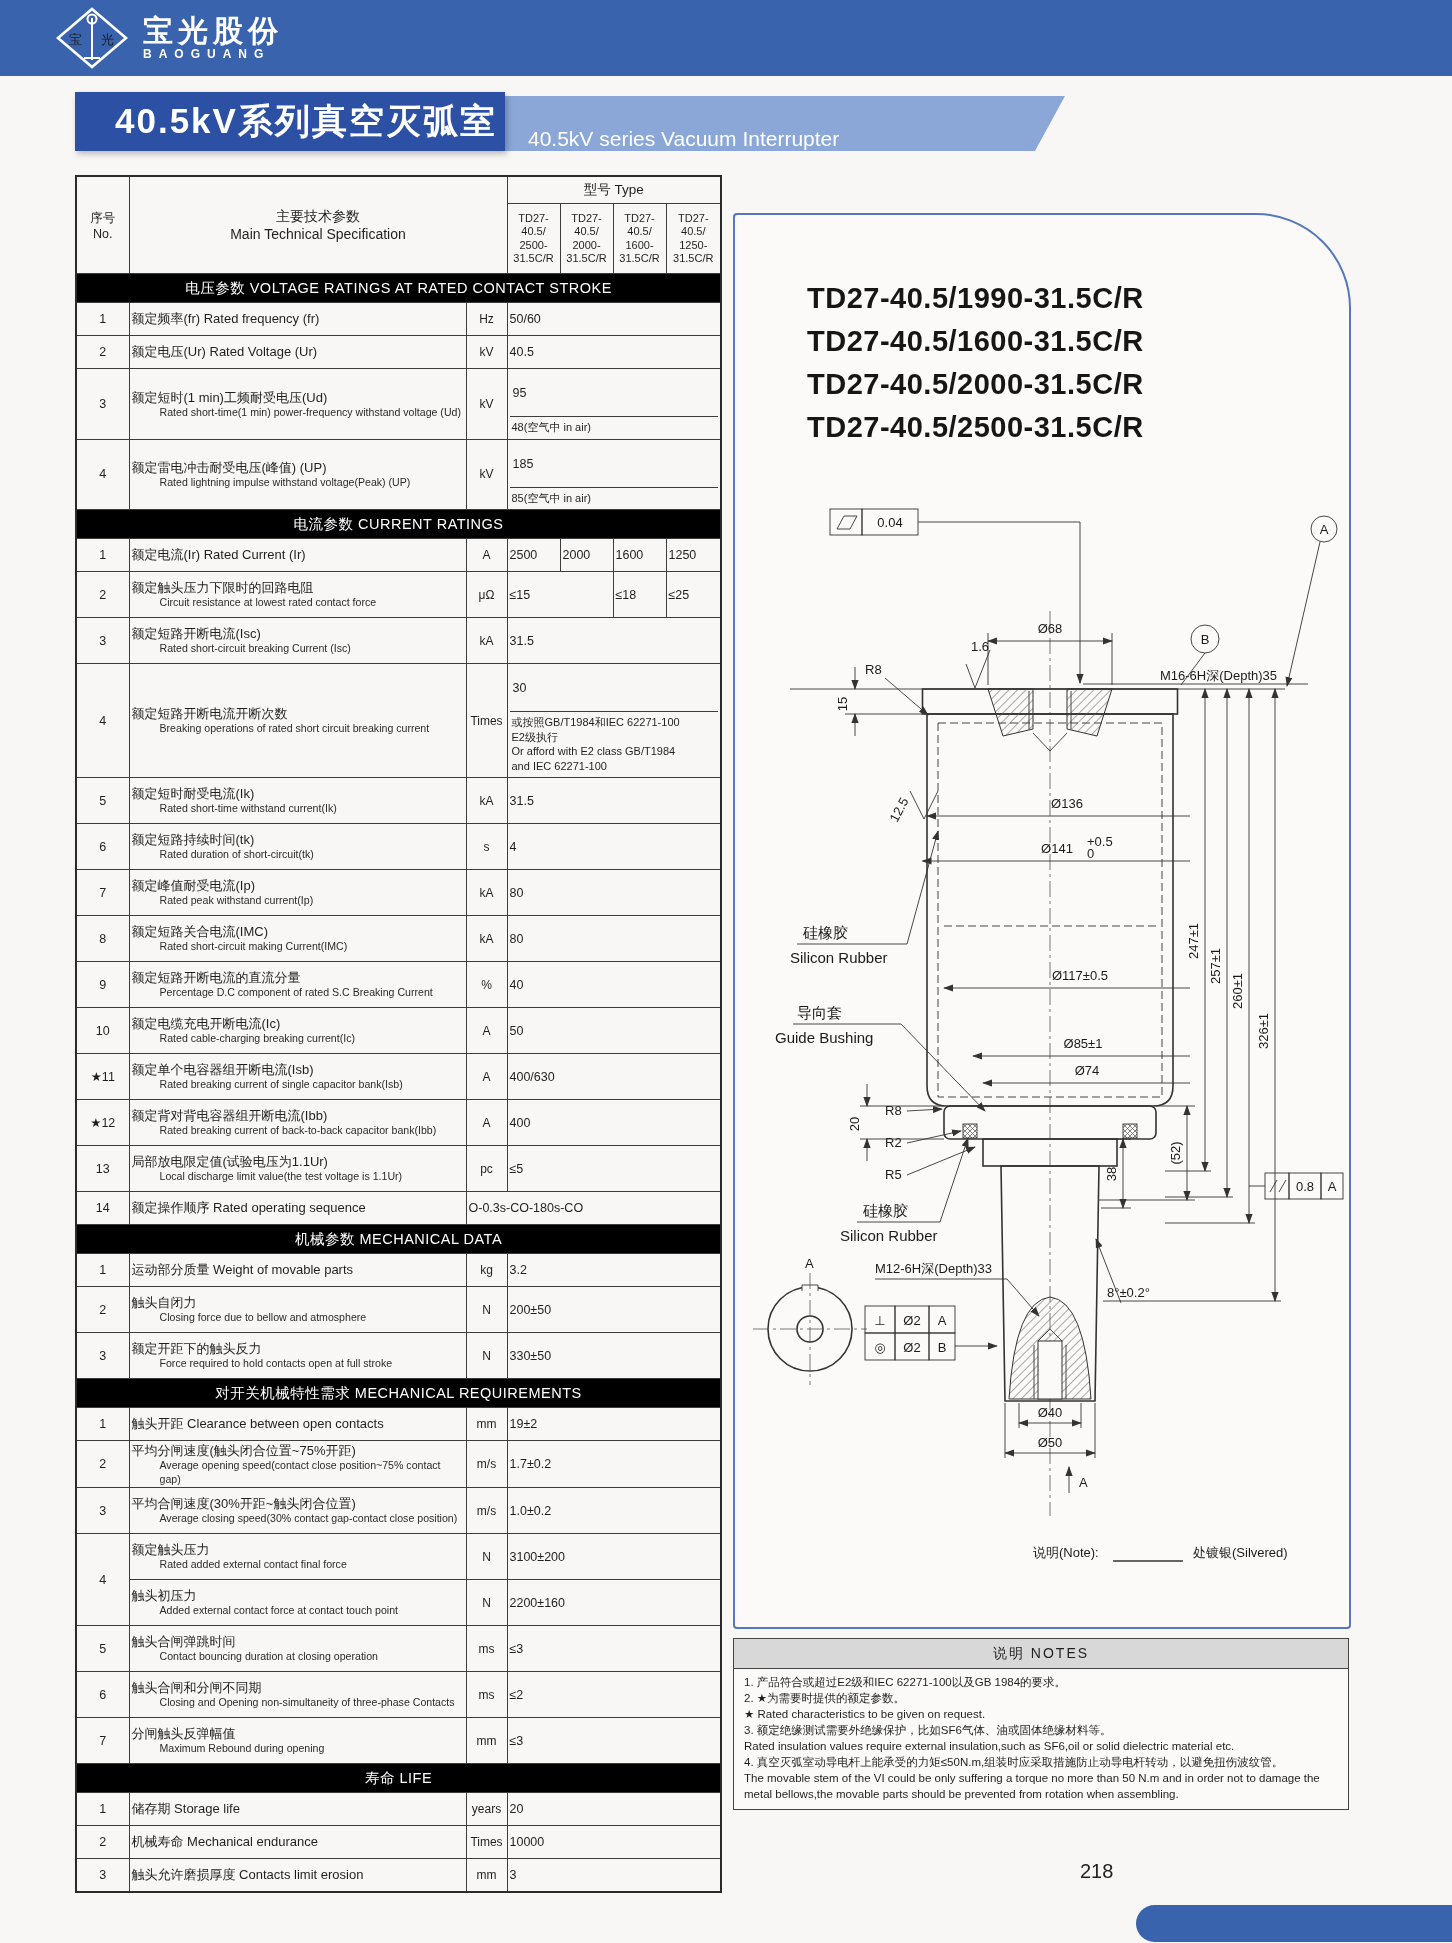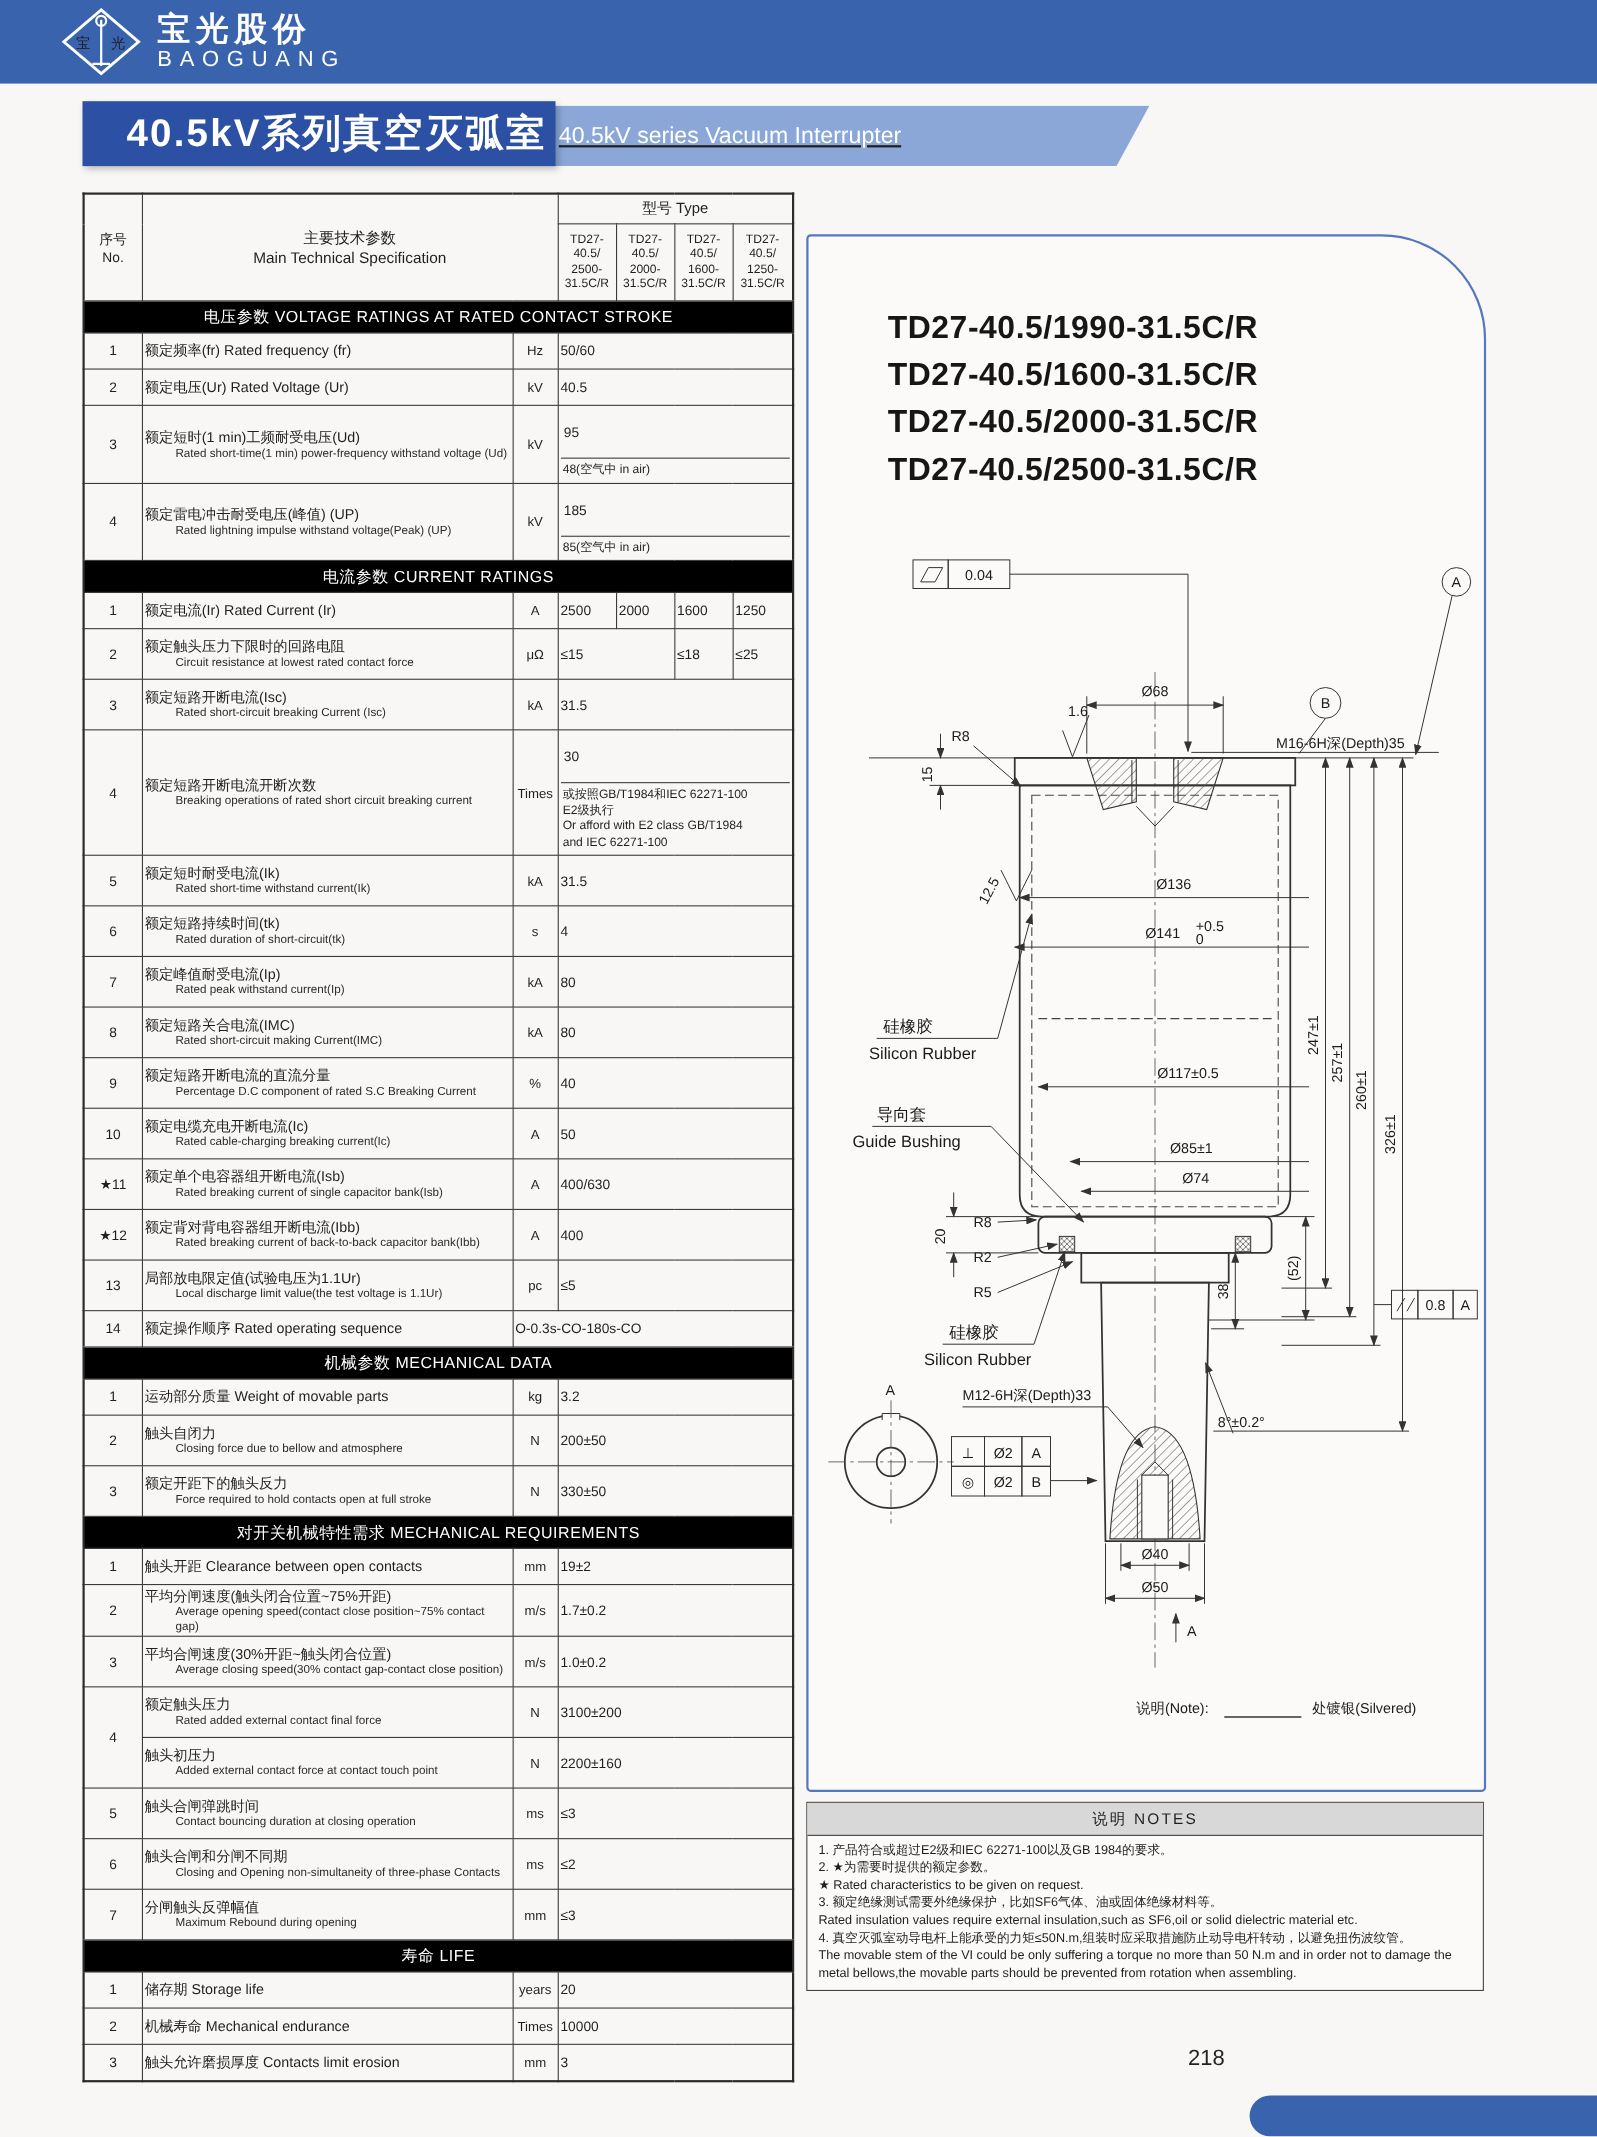--- a/index.html
+++ b/index.html
@@ -2,25 +2,25 @@
 <html><head>
 <meta charset="utf-8">
 <style>
   html,body{margin:0;padding:0;background:#e9e7e5;}
   .page{position:relative;width:1452px;height:1943px;background:#f8f7f6;margin:0 auto;
         font-family:"Liberation Sans","DejaVu Sans",sans-serif;color:#1f1f1f;overflow:hidden;}
   
   .top-banner{position:absolute;left:0;top:0;width:1452px;height:76px;background:#3a63ae;}
   .logo-wrap{position:absolute;left:55px;top:6px;display:flex;align-items:center;gap:14px;}
   .logo-text .cn{font-size:30px;font-weight:bold;color:#fff;letter-spacing:5px;line-height:32px;}
-  .logo-text .en{font-size:20px;color:#fff;letter-spacing:7px;font-weight:normal;}
+  .logo-text .en{font-size:12px;color:#fff;letter-spacing:7px;font-weight:bold;}
   
-  .title-light{position:absolute;left:440px;top:96px;width:605px;height:55px;background:#8ba7d7;
-     clip-path:polygon(0 0,100% 0,calc(100% - 30px) 100%,0 100%);display:flex;align-items:center;
-     box-shadow:2px 3px 5px rgba(0,0,0,.18);text-decoration:underline;}
+  .title-light{position:absolute;left:460px;top:96px;width:605px;height:55px;background:#8ba7d7;
+     clip-path:polygon(0 0,100% 0,calc(100% - 30px) 100%,0 100%);display:flex;align-items:flex-end;
+     box-shadow:2px 3px 5px rgba(0,0,0,.18);}
   .title-light .en{margin-left:68px;font-size:21px;color:#fff;}
   .title-dark{position:absolute;left:75px;top:92px;width:430px;height:59px;background:#2b50a4;
      display:flex;align-items:center;box-shadow:2px 3px 6px rgba(0,0,0,.25);}
   .title-dark .cn{margin-left:40px;font-size:35px;font-weight:bold;color:#fff;letter-spacing:2px;}
   
   table.spec{position:absolute;left:75px;top:175px;width:645px;border-collapse:collapse;
      table-layout:fixed;background:#f8f7f6;border:2px solid #2b2b2b;}
   table.spec td{border:1px solid #3c3c3c;vertical-align:middle;padding:1px 2px;}
   td.hno,td.hspec,td.htype,td.hmodel{text-align:center;white-space:pre-line;}
   td.hno{font-size:12.5px;}

